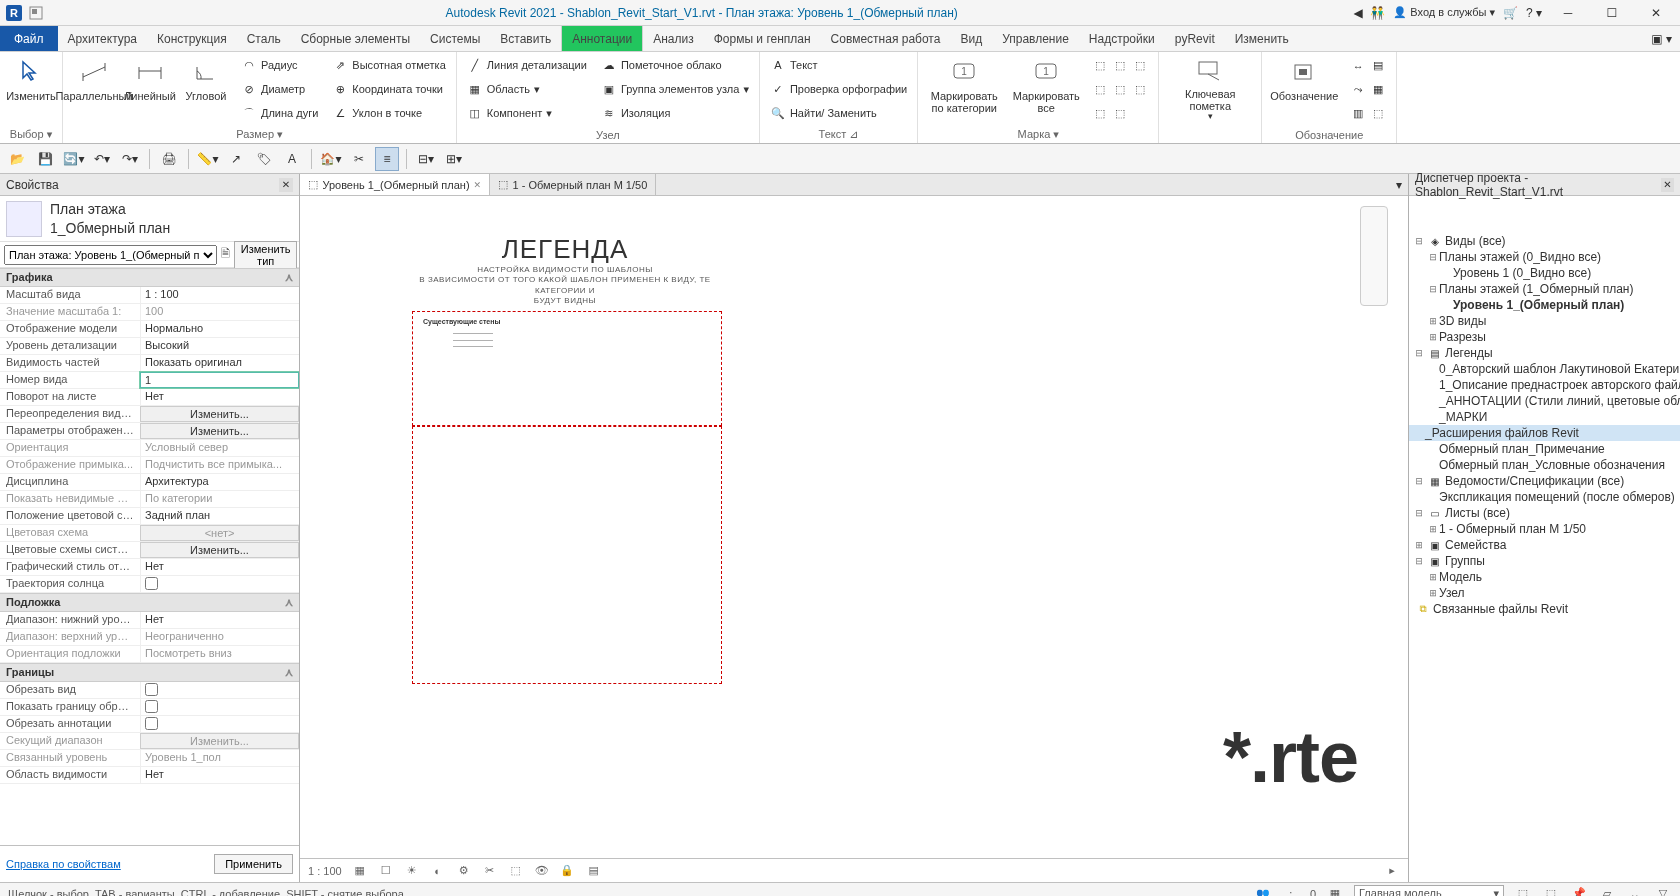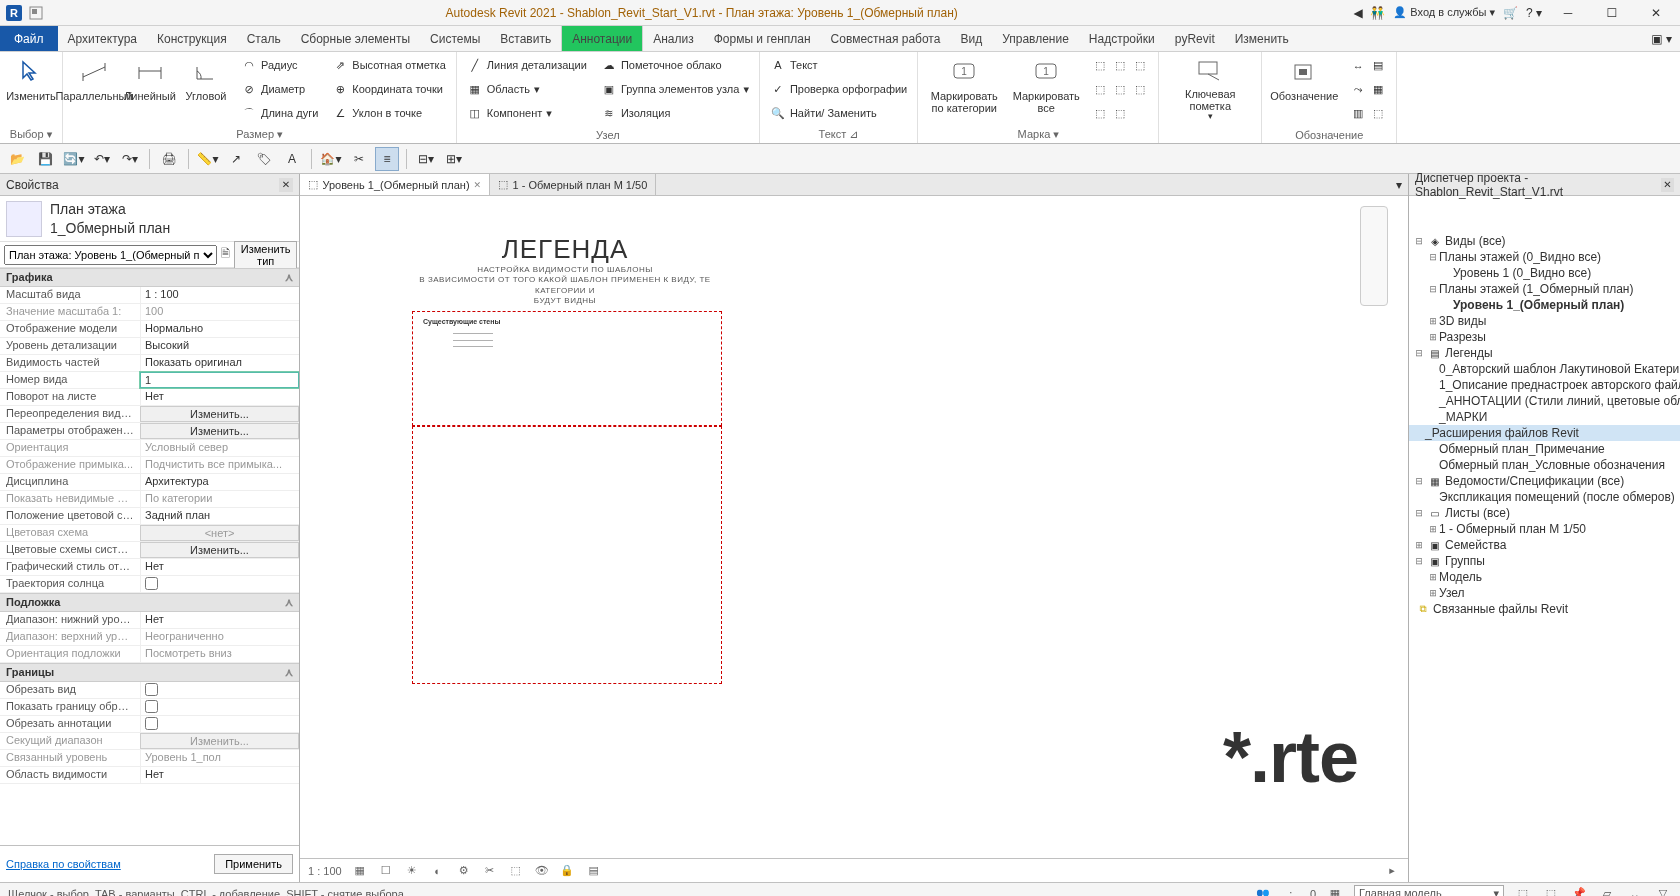--- a/index.html
+++ b/index.html
@@ -1,20 +1,20 @@
 <!DOCTYPE html>
 <html><head>
 <meta charset="utf-8">
 <style>
 * { box-sizing: border-box; margin: 0; padding: 0; font-family: "Segoe UI", Arial, sans-serif; }
 body { background: #f0f0f0; width: 1680px; height: 896px; overflow: hidden; font-size: 12px; color: #333; }
 .titlebar { height: 26px; background: #f5f5f5; display: flex; align-items: center; padding: 0 6px; border-bottom: 1px solid #d0d0d0; }
 .titlebar .app-icon { width: 16px; height: 16px; background: #1858a8; color: #fff; font-weight: bold; font-size: 11px; text-align: center; line-height: 16px; border-radius: 2px; margin-right: 6px; }
 .titlebar .qat-icon { width: 16px; height: 16px; margin-right: 6px; display: inline-flex; align-items: center; justify-content: center; }
-.titlebar .title-text { flex: 1; text-align: center; font-size: 12px; color: #a16207; }
+.titlebar .title-text { flex: 1; text-align: center; font-size: 12px; color: #0369a1; }
 .titlebar .right-controls { display: flex; align-items: center; gap: 8px; }
 .titlebar .win-btn { width: 36px; height: 20px; display: inline-flex; align-items: center; justify-content: center; font-size: 12px; }
 .ribbon-tabs { height: 26px; background: #f5f5f5; display: flex; align-items: stretch; border-bottom: 1px solid #d0d0d0; }
 .ribbon-tab { padding: 0 10px; display: flex; align-items: center; font-size: 12px; color: #444; cursor: default; }
 .ribbon-tab.file { background: #1858a8; color: #fff; font-weight: 500; padding: 0 14px; }
 .ribbon-tab.active { background: #22c55e; border-left: 1px solid #d0d0d0; border-right: 1px solid #d0d0d0; }
 .ribbon { height: 92px; background: #fff; border-bottom: 1px solid #b8b8b8; display: flex; }
 .ribbon-panel { border-right: 1px solid #e0e0e0; display: flex; flex-direction: column; padding: 2px 6px 0 6px; }
 .ribbon-panel .panel-body { flex: 1; display: flex; align-items: flex-start; gap: 6px; }
 .ribbon-panel .panel-title { text-align: center; font-size: 11px; color: #666; padding: 2px 0; }

